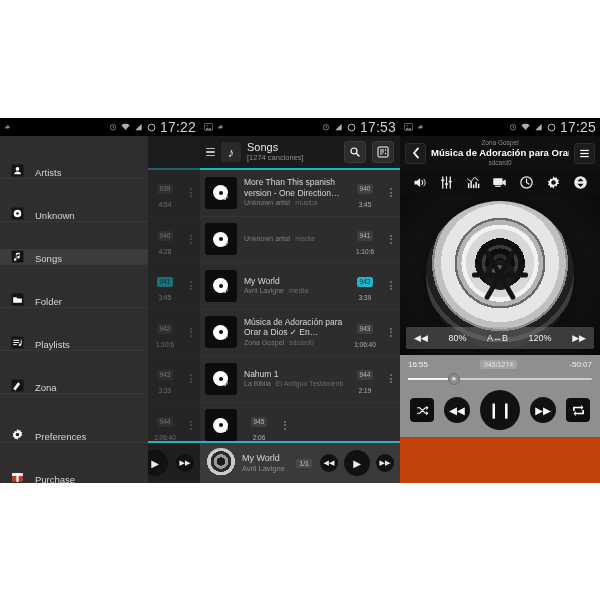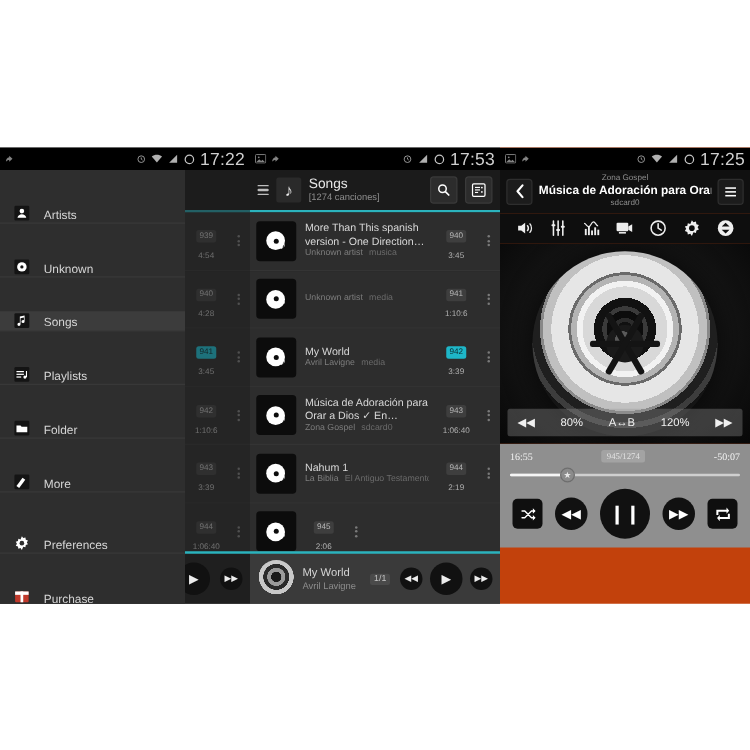--- a/index.html
+++ b/index.html
@@ -200,21 +200,21 @@
     transform-origin:50% 50%;border-radius:2px;
   }
   .speedbar{
     position:absolute; left:6px; right:6px; bottom:6px; height:22px;
     background:rgba(150,150,150,.35);
     display:flex;align-items:center;justify-content:space-between;padding:0 8px;
     border-radius:2px;
   }
   .speedbar span{color:#f0f0f0;font-size:9px;}
   .pl-footer{background:#8f8f8f;padding:5px 8px 7px;}
-  .pl-times{display:flex;align-items:flex-end;justify-content:space-between;font-family:Liberation Serif, serif;}
+  .pl-times{display:flex;align-items:flex-start;justify-content:space-between;}
   .pl-times .t{color:#f2f2f2;font-size:8px;}
   .pl-times .c{color:#e2e2e2;font-size:7px;background:rgba(255,255,255,.18);padding:1px 4px;border-radius:2px;}
   .pl-seek{position:relative;height:12px;margin:4px 0 5px;}
   .pl-seek .track{position:absolute;top:5px;left:0;right:0;height:2px;background:#cfcfcf;border-radius:2px;}
   .pl-seek .fill{position:absolute;top:5px;left:0;height:2px;background:#f5f5f5;border-radius:2px;}
   .pl-seek .knob{
     position:absolute;top:0;width:12px;height:12px;border-radius:50%;
     background:#8b8b8b;border:1px solid #6e6e6e;display:flex;align-items:center;
     justify-content:center;color:#e8e8e8;font-size:7px;transform:translateX(-50%);
   }
@@ -417,46 +417,46 @@
                 <rect x="1" y="1" width="22" height="22" rx="2" fill="#141414"></rect>
                 <path d="M10 17.5a2.3 2.3 0 1 1-2.3-2.3c.5 0 .9.1 1.3.3V6l7-1.6v8.9a2.3 2.3 0 1 1-2.3-2.3c.5 0 .9.1 1.3.3V7.4L10 8.6z" fill="#fff"></path>
               </svg>
           </span>
           <span class="drw-lb">Songs</span>
         </div>
         <div class="drw-item">
           <span class="drw-ic">
             <svg width="13" height="13" viewBox="0 0 24 24">
                 <rect x="1" y="1" width="22" height="22" rx="2" fill="#141414"></rect>
+                <path d="M4 8h6l1.6 2H20v8H4z" fill="#fff"></path>
+              </svg>
+          </span>
+          <span class="drw-lb">Folder</span>
+        </div>
+        <div class="drw-item">
+          <span class="drw-ic">
+            <svg width="13" height="13" viewBox="0 0 24 24">
+                <rect x="1" y="1" width="22" height="22" rx="2" fill="#141414"></rect>
                 <rect x="4" y="7" width="11" height="1.8" fill="#fff"></rect>
                 <rect x="4" y="11" width="11" height="1.8" fill="#fff"></rect>
                 <rect x="4" y="15" width="7" height="1.8" fill="#fff"></rect>
                 <circle cx="16.5" cy="16" r="2.3" fill="#fff"></circle>
                 <rect x="18" y="7" width="1.6" height="9" fill="#fff"></rect>
               </svg>
           </span>
           <span class="drw-lb">Playlists</span>
         </div>
         <div class="drw-item">
           <span class="drw-ic">
             <svg width="13" height="13" viewBox="0 0 24 24">
                 <rect x="1" y="1" width="22" height="22" rx="2" fill="#141414"></rect>
-                <path d="M4 8h6l1.6 2H20v8H4z" fill="#fff"></path>
-              </svg>
-          </span>
-          <span class="drw-lb">Folder</span>
-        </div>
-        <div class="drw-item">
-          <span class="drw-ic">
-            <svg width="13" height="13" viewBox="0 0 24 24">
-                <rect x="1" y="1" width="22" height="22" rx="2" fill="#141414"></rect>
                 <path d="M4 18l9-12 4 3-9 12z" fill="#fff"></path>
               </svg>
           </span>
-          <span class="drw-lb">More</span>
+          <span class="drw-lb">Zona</span>
         </div>
         <div class="drw-sep"></div>
         <div class="drw-item">
           <span class="drw-ic">
             <svg width="13" height="13" viewBox="0 0 24 24">
                 <path fill="#fff" d="M12 2l2 2.6 3.2-1 .6 3.3 3.2 1.1-1.7 2.9 1.7 2.9-3.2 1.1-.6 3.3-3.2-1L12 22l-2-2.8-3.2 1-.6-3.3L3 15.8l1.7-2.9L3 10l3.2-1.1.6-3.3 3.2 1z"></path>
                 <circle cx="12" cy="12" r="3.4" fill="#2e2e2e"></circle>
               </svg>
           </span>
           <span class="drw-lb">Preferences</span>

